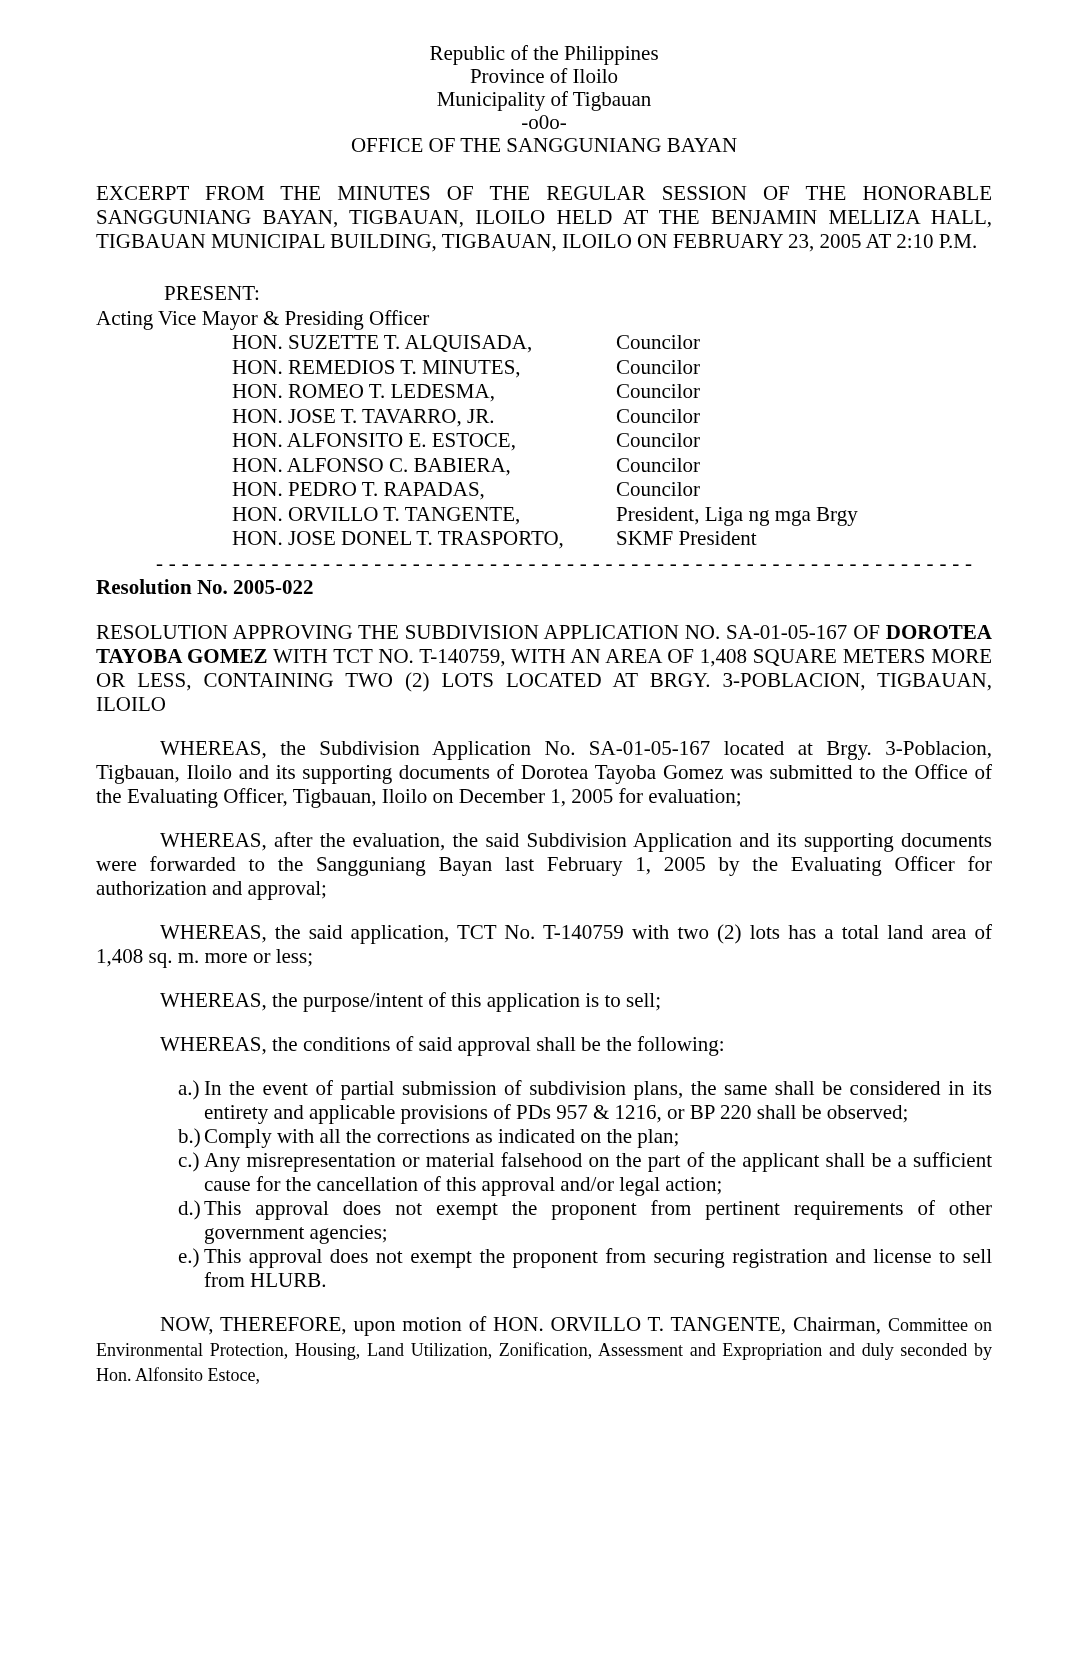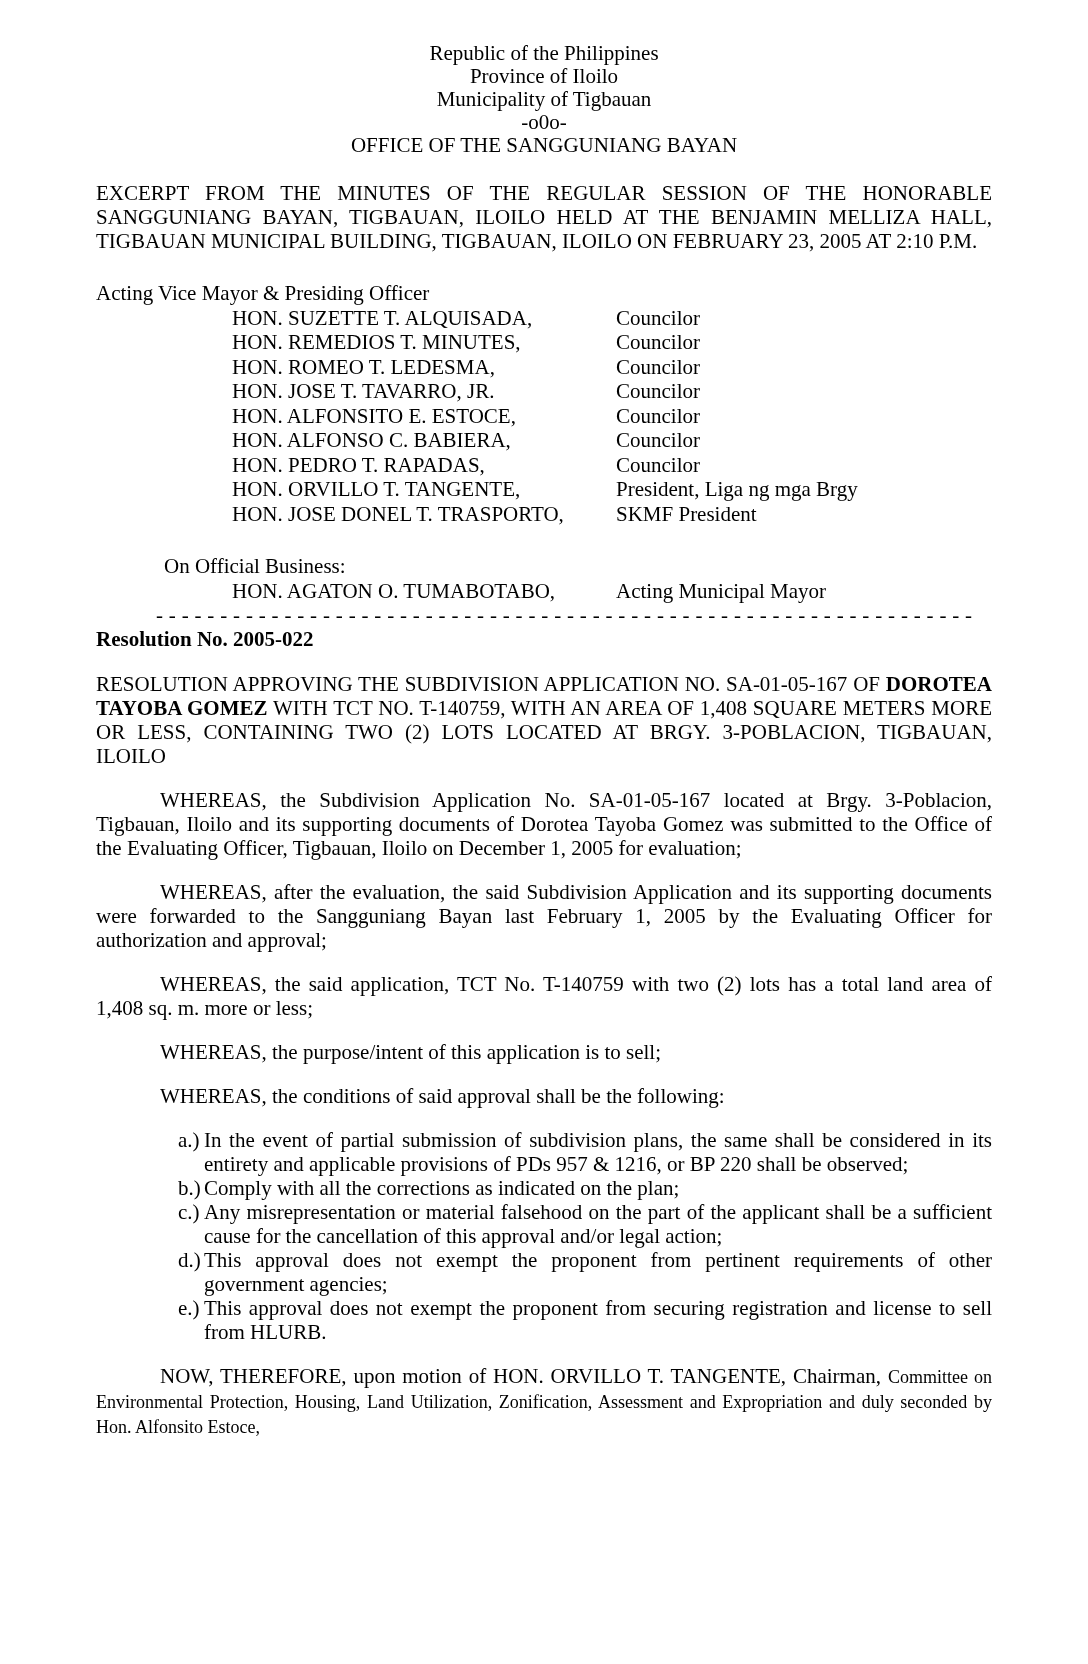--- a/index.html
+++ b/index.html
@@ -57,20 +57,21 @@
     <div>Republic of the Philippines</div>
     <div>Province of Iloilo</div>
     <div>Municipality of Tigbauan</div>
     <div>-o0o-</div>
     <div>OFFICE OF THE SANGGUNIANG BAYAN</div>
   </div>
 
   <div class="excerpt">EXCERPT FROM THE MINUTES OF THE REGULAR SESSION OF THE HONORABLE SANGGUNIANG BAYAN, TIGBAUAN, ILOILO HELD AT THE BENJAMIN MELLIZA HALL, TIGBAUAN MUNICIPAL BUILDING, TIGBAUAN, ILOILO ON FEBRUARY 23, 2005 AT 2:10 P.M.</div>
 
   <div class="present-block">
+    <div class="sec-label">PRESENT:</div>
     <div class="member-row">
       <span class="member-pos">Acting Vice Mayor &amp; Presiding Officer</span>
     </div>
     <div class="member-row">
       <span class="member-name">HON. SUZETTE T. ALQUISADA,</span>
       <span class="member-pos">Councilor</span>
     </div>
     <div class="member-row">
       <span class="member-name">HON. REMEDIOS T. MINUTES,</span>
       <span class="member-pos">Councilor</span>
@@ -98,27 +99,20 @@
     <div class="member-row">
       <span class="member-name">HON. ORVILLO T. TANGENTE,</span>
       <span class="member-pos">President, Liga ng mga Brgy</span>
     </div>
     <div class="member-row">
       <span class="member-name">HON. JOSE DONEL T. TRASPORTO,</span>
       <span class="member-pos">SKMF President</span>
     </div>
   </div>
 
-  <div class="ob-block">
-    <div class="sec-label">On Official Business:</div>
-    <div class="member-row">
-      <span class="member-name">HON. AGATON O. TUMABOTABO,</span>
-      <span class="member-pos">Acting Municipal Mayor</span>
-    </div>
-  </div>
 
   <div class="divider">- - - - - - - - - - - - - - - - - - - - - - - - - - - - - - - - - - - - - - - - - - - - - - - - - - - - - - - - - - - - - - - -</div>
 
   <div class="res-no">Resolution No. 2005-022</div>
 
   <div class="res-title"><span>RESOLUTION APPROVING THE SUBDIVISION APPLICATION NO. SA-01-05-167 OF </span><span class="bold">DOROTEA TAYOBA GOMEZ</span><span> WITH TCT NO. T-140759, WITH AN AREA OF 1,408 SQUARE METERS MORE OR LESS, CONTAINING TWO (2) LOTS LOCATED AT BRGY. 3-POBLACION, TIGBAUAN, ILOILO</span></div>
 
   <div class="para">WHEREAS, the Subdivision Application No. SA-01-05-167 located at Brgy. 3-Poblacion, Tigbauan, Iloilo and its supporting documents of Dorotea Tayoba Gomez was submitted to the Office of the Evaluating Officer, Tigbauan, Iloilo on December 1, 2005 for evaluation;</div>
   <div class="para">WHEREAS, after the evaluation, the said Subdivision Application and its supporting documents were forwarded to the Sangguniang Bayan last February 1, 2005 by the Evaluating Officer for authorization and approval;</div>
   <div class="para">WHEREAS, the said application, TCT No. T-140759 with two (2) lots has a total land area of 1,408 sq. m. more or less;</div>

